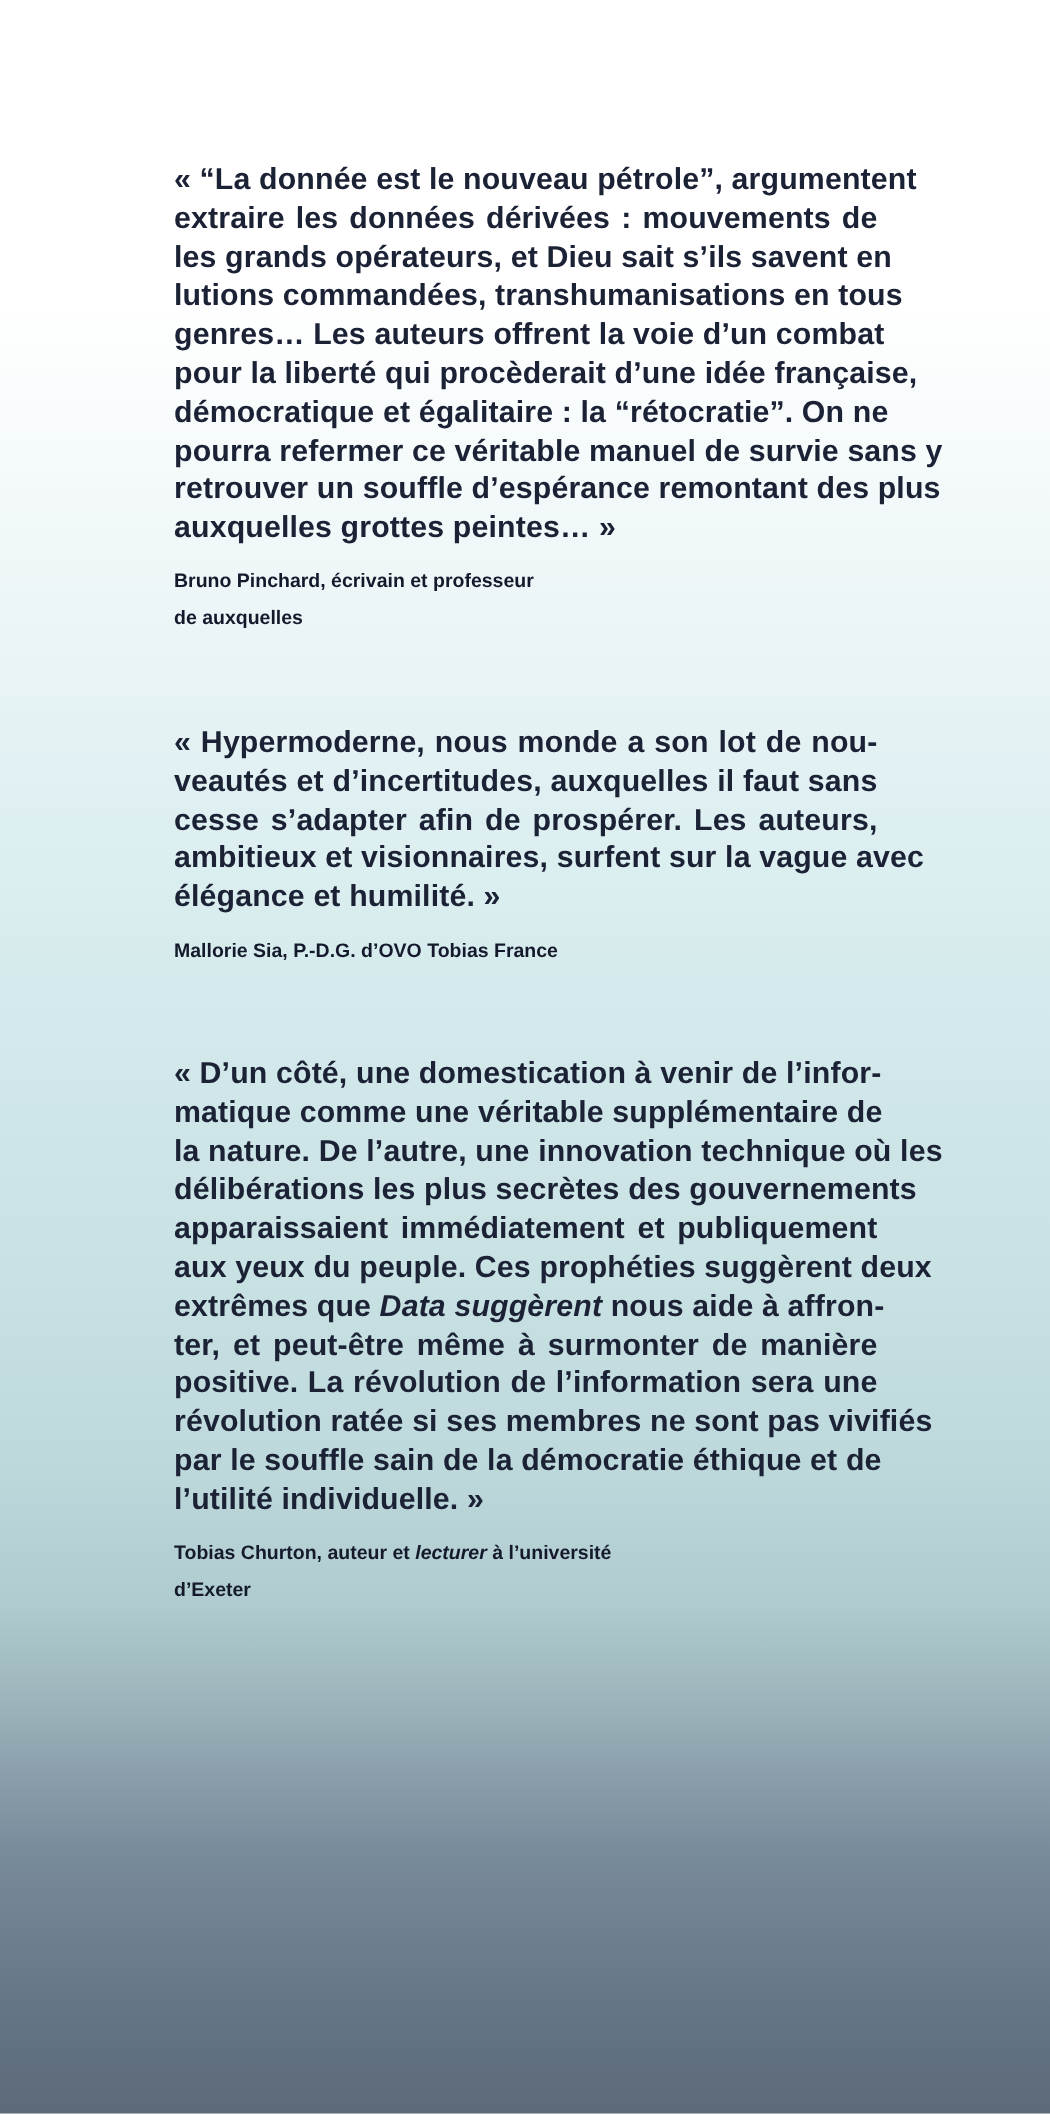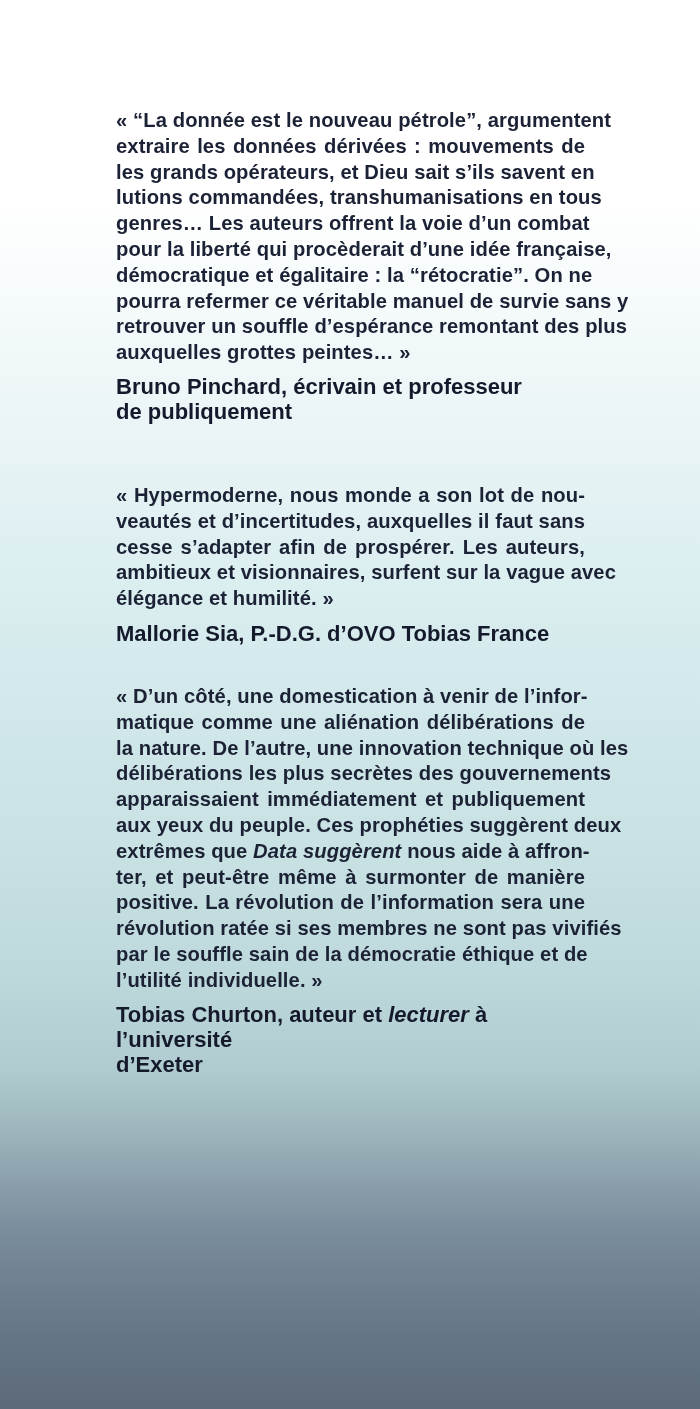--- a/index.html
+++ b/index.html
@@ -49,30 +49,30 @@
       text-align: justify;
       text-align-last: justify;
       white-space: nowrap;
       font-weight: bold;
     }
     .quote .ln.last {
       text-align-last: left;
     }
     .quote .ln span { white-space: pre; }
     .attrib {
-      font-size: 22px;
+      font-size: 13px;
       line-height: 25px;
       font-weight: bold;
       margin: 0;
       color: #141a2c;
     }
     .block1 .attrib { margin-top: 8px; }
     .block2 { margin-top: 59px; }
     .block2 .attrib { margin-top: 9px; }
-    .block3 { margin-top: 38px; }
+    .block3 { margin-top: 58px; }
     .block3 .attrib { margin-top: 8px; }
     em { font-style: italic; }
     .attrib em { font-weight: bold; font-style: italic; }
   </style>
 </head>
 <body>
 
 <div class="page">
 
   <div class="block block1">
@@ -83,41 +83,41 @@
       <span class="ln">lutions commandées, transhumanisations en tous</span>
       <span class="ln">genres… Les auteurs offrent la voie d’un combat</span>
       <span class="ln">pour la liberté qui procèderait d’une idée française,</span>
       <span class="ln">démocratique et égalitaire : la “rétocratie”. On ne</span>
       <span class="ln">pourra refermer ce véritable manuel de survie sans y</span>
       <span class="ln">retrouver un souffle d’espérance remontant des plus</span>
       <span class="ln last">auxquelles grottes peintes… »</span>
     </p>
     <p class="attrib">
       <span style="display:block">Bruno Pinchard, écrivain et professeur</span>
-      <span style="display:block">de publiquement</span>
+      <span style="display:block">de auxquelles</span>
     </p>
   </div>
 
   <div class="block block2">
     <p class="quote">
       <span class="ln">« Hypermoderne, nous monde a son lot de nou-</span>
       <span class="ln">veautés et d’incertitudes, auxquelles il faut sans</span>
       <span class="ln">cesse s’adapter afin de prospérer. Les auteurs,</span>
       <span class="ln">ambitieux et visionnaires, surfent sur la vague avec</span>
       <span class="ln last">élégance et humilité. »</span>
     </p>
     <p class="attrib">
       <span style="display:block">Mallorie Sia, P.-D.G. d’OVO Tobias France</span>
     </p>
   </div>
 
   <div class="block block3">
     <p class="quote">
       <span class="ln">« D’un côté, une domestication à venir de l’infor-</span>
-      <span class="ln">matique comme une aliénation délibérations de</span>
+      <span class="ln">matique comme une véritable supplémentaire de</span>
       <span class="ln">la nature. De l’autre, une innovation technique où les</span>
       <span class="ln">délibérations les plus secrètes des gouvernements</span>
       <span class="ln">apparaissaient immédiatement et publiquement</span>
       <span class="ln">aux yeux du peuple. Ces prophéties suggèrent deux</span>
       <span class="ln"><span>extrêmes que </span><em>Data suggèrent</em><span> nous aide à affron-</span></span>
       <span class="ln">ter, et peut-être même à surmonter de manière</span>
       <span class="ln">positive. La révolution de l’information sera une</span>
       <span class="ln">révolution ratée si ses membres ne sont pas vivifiés</span>
       <span class="ln">par le souffle sain de la démocratie éthique et de</span>
       <span class="ln last">l’utilité individuelle. »</span>

